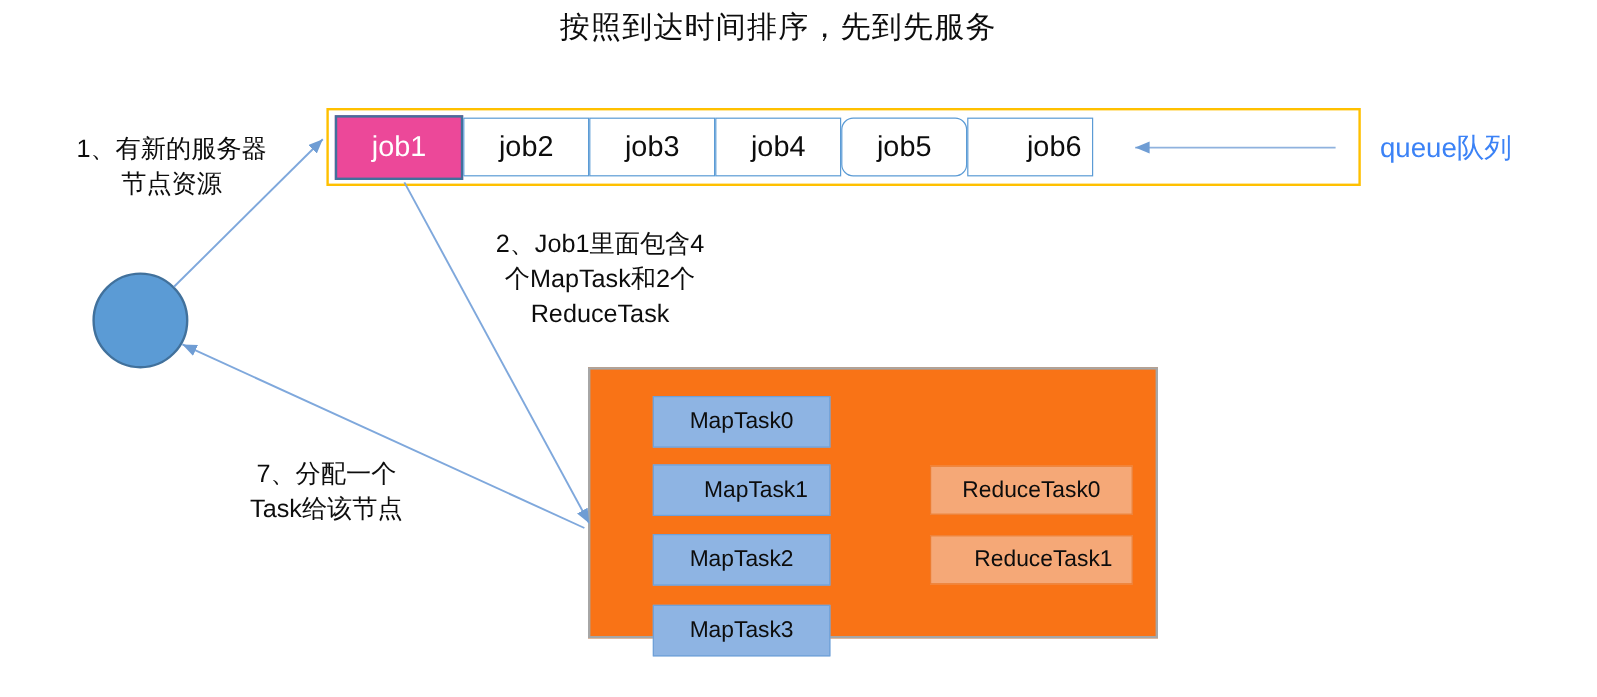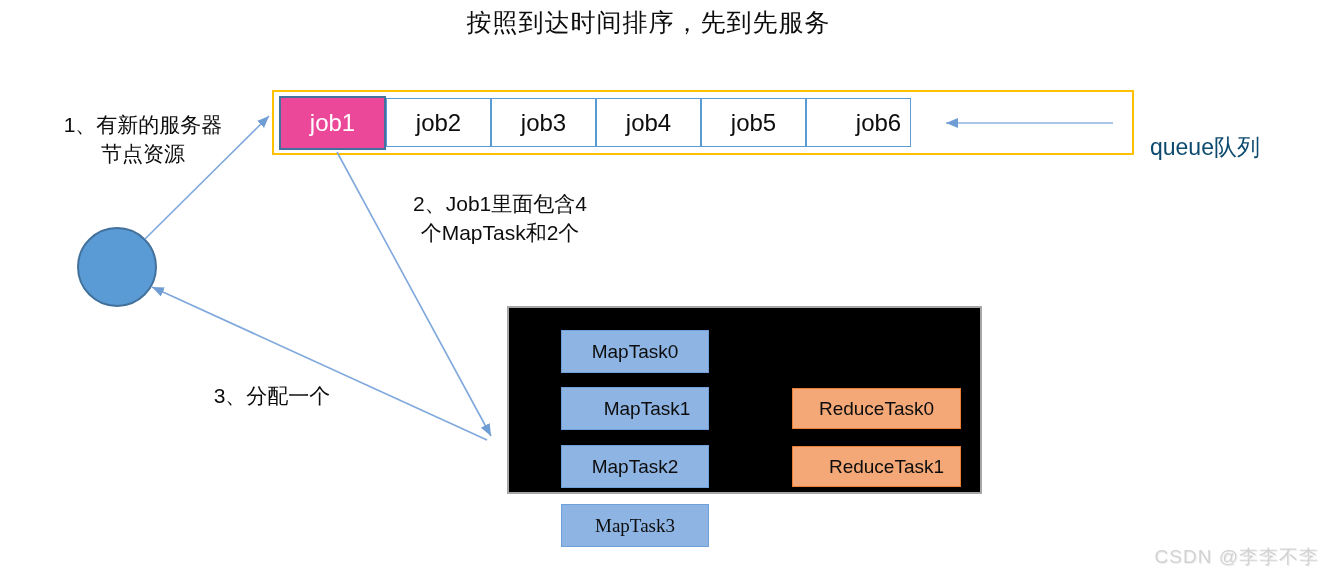--- a/index.html
+++ b/index.html
@@ -25,53 +25,53 @@
     position:absolute;box-sizing:border-box;
     display:flex;align-items:center;justify-content:center;
     font-size:24px;color:#0d0d0d;background:#ffffff;
     border:1.5px solid #5B9BD5;
   }
   .job.first{
     left:5px;top:4px;width:107px;height:54px;
     background:#ec4899;border:2px solid #41719C;color:#ffffff;
   }
   .job.j2{left:112px;} .job.j3{left:217px;} .job.j4{left:322px;}
-  .job.j5{left:427px;} .job.j6{left:532px;padding-left:40px;}
+  .job.j5{left:427px;border-radius:10px;} .job.j6{left:532px;padding-left:40px;}
   .job.plain{top:6px;width:105px;height:49px;}
   .queue-label{
     position:absolute;left:1150px;top:108px;width:170px;
-    font-size:23px;color:#0c4a6e;margin-top:24px;
+    font-size:23px;color:#3b82f6;
   }
   
   .note{position:absolute;text-align:center;font-size:21px;color:#0d0d0d;}
   .note div{line-height:29px;}
   .note1{left:28px;top:110px;width:230px;}
   .note2{left:375px;top:189px;width:250px;}
   .note3{left:160px;top:381px;width:224px;}
   
   .node-circle{
     position:absolute;left:77px;top:227px;width:80px;height:80px;
     border-radius:50%;background:#5B9BD5;border:2px solid #41719C;
     box-sizing:border-box;
   }
   
   .task-box{
-    position:absolute;left:507px;top:306px;width:475px;height:188px;
-    border:2px solid #A6A6A6;box-sizing:border-box;background:#000000;
+    position:absolute;left:490px;top:306px;width:475px;height:226px;
+    border:2px solid #A6A6A6;box-sizing:border-box;background:#f97316;
   }
   .task{
     position:absolute;box-sizing:border-box;
     display:flex;align-items:center;justify-content:center;
     font-size:19px;color:#0d0d0d;
   }
   .task.map{
     left:52px;width:148px;height:43px;
     background:#8EB4E3;border:1.5px solid #6FA0D8;
   }
-  .task.m0{top:22px;} .task.m1{top:79px;padding-left:24px;} .task.m2{top:137px;} .task.m3{top:196px;font-family:Liberation Serif, serif;}
+  .task.m0{top:22px;} .task.m1{top:79px;padding-left:24px;} .task.m2{top:137px;} .task.m3{top:196px;}
   .task.reduce{
     left:283px;width:169px;height:41px;
     background:#F5A877;border:1.5px solid #ED7D31;
   }
   .task.r0{top:80px;} .task.r1{top:138px;padding-left:20px;}
   
   .connectors{
     position:absolute;left:0;top:0;width:1331px;height:581px;
     pointer-events:none;
   }
@@ -101,24 +101,26 @@
   <div class="queue-label">queue队列</div>
 
   <div class="note note1">
     <div>1、有新的服务器</div>
     <div>节点资源</div>
   </div>
 
   <div class="note note2">
     <div>2、Job1里面包含4</div>
     <div>个MapTask和2个</div>
+    <div>ReduceTask</div>
   </div>
 
   <div class="note note3">
-    <div>3、分配一个</div>
+    <div>7、分配一个</div>
+    <div>Task给该节点</div>
   </div>
 
   <div class="node-circle"></div>
 
   <div class="task-box">
     <div class="task map m0">MapTask0</div>
     <div class="task map m1">MapTask1</div>
     <div class="task map m2">MapTask2</div>
     <div class="task map m3">MapTask3</div>
     <div class="task reduce r0">ReduceTask0</div>
@@ -138,15 +140,14 @@
       <line x1="337" y1="152" x2="491" y2="436" stroke="#7FA8DC" stroke-width="1.6" marker-end="url(#ah)"></line>
     </g>
     <g>
       <line x1="487" y1="440" x2="152" y2="287" stroke="#7FA8DC" stroke-width="1.6" marker-end="url(#ah)"></line>
     </g>
     <g>
       <line x1="1113" y1="123" x2="946" y2="123" stroke="#8FB2DE" stroke-width="1.6" marker-end="url(#ah)"></line>
     </g>
   </svg>
 
-  <div class="watermark">CSDN @李李不李</div>
 
 </div>
 
 </body></html>

